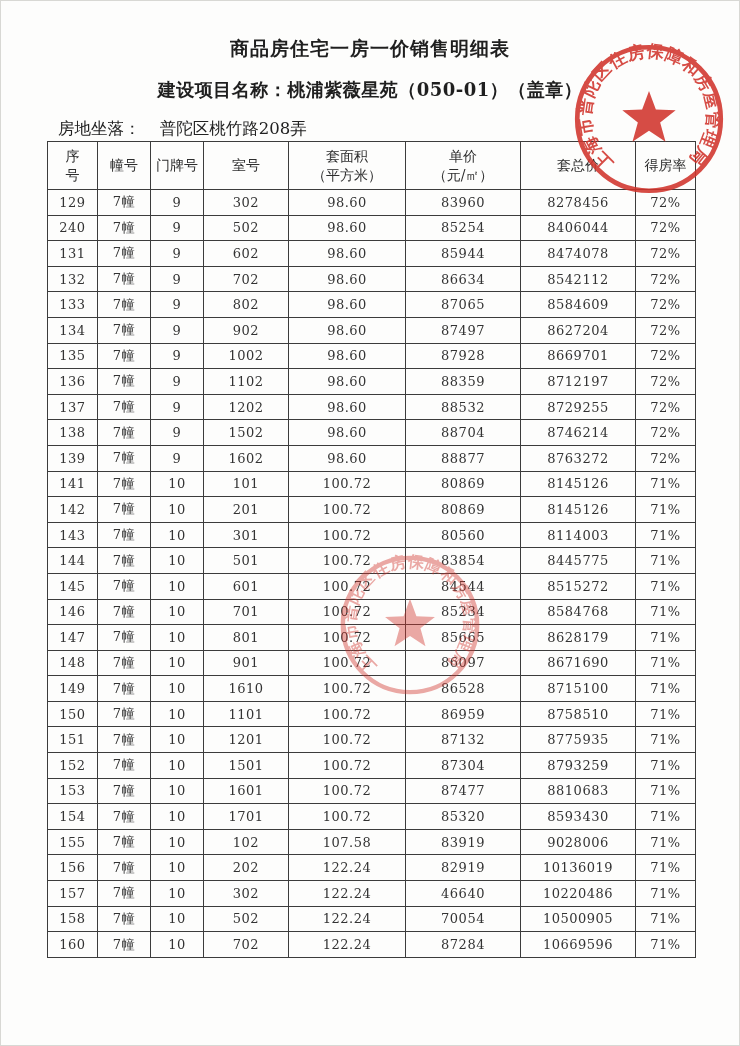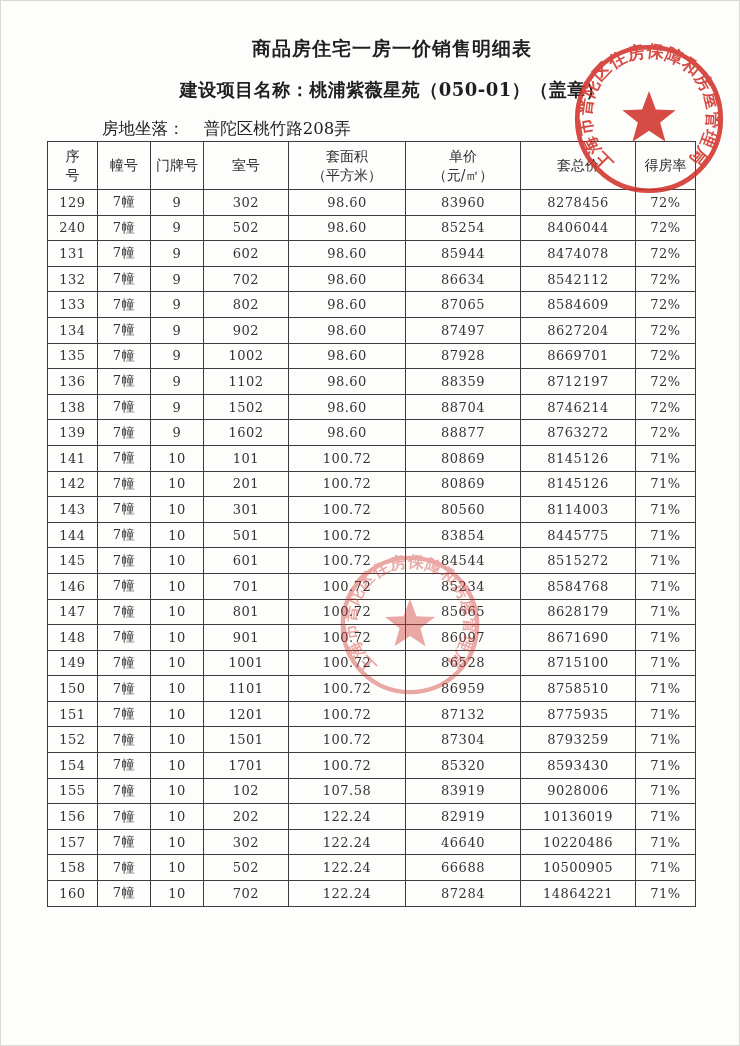--- a/index.html
+++ b/index.html
@@ -7,21 +7,20 @@
   .page {
     position: relative;
     width: 740px;
     height: 1046px;
     margin: 0 auto;
     background: #fdfdfc;
     font-family: "DejaVu Serif", "Liberation Serif", serif;
     color: #2b2b2b;
     overflow: hidden;
     box-shadow: inset 0 0 0 1px #d8d8d4;
-    padding-left: 44px;
   }
   .doc-title {
     margin-top: 36px;
     text-align: center;
     font-size: 19px;
     font-weight: bold;
     letter-spacing: 1px;
     color: #1f1f1f;
   }
   .doc-subtitle {
@@ -203,20 +202,30 @@
           <td>136</td>
           <td>7幢</td>
           <td>9</td>
           <td>1102</td>
           <td>98.60</td>
           <td>88359</td>
           <td>8712197</td>
           <td>72%</td>
         </tr>
         <tr>
+          <td>137</td>
+          <td>7幢</td>
+          <td>9</td>
+          <td>1202</td>
+          <td>98.60</td>
+          <td>88532</td>
+          <td>8729255</td>
+          <td>72%</td>
+        </tr>
+        <tr>
           <td>138</td>
           <td>7幢</td>
           <td>9</td>
           <td>1502</td>
           <td>98.60</td>
           <td>88704</td>
           <td>8746214</td>
           <td>72%</td>
         </tr>
         <tr>
@@ -306,21 +315,21 @@
           <td>901</td>
           <td>100.72</td>
           <td>86097</td>
           <td>8671690</td>
           <td>71%</td>
         </tr>
         <tr>
           <td>149</td>
           <td>7幢</td>
           <td>10</td>
-          <td>1001</td>
+          <td>1610</td>
           <td>100.72</td>
           <td>86528</td>
           <td>8715100</td>
           <td>71%</td>
         </tr>
         <tr>
           <td>150</td>
           <td>7幢</td>
           <td>10</td>
           <td>1101</td>
@@ -340,20 +349,30 @@
           <td>71%</td>
         </tr>
         <tr>
           <td>152</td>
           <td>7幢</td>
           <td>10</td>
           <td>1501</td>
           <td>100.72</td>
           <td>87304</td>
           <td>8793259</td>
+          <td>71%</td>
+        </tr>
+        <tr>
+          <td>153</td>
+          <td>7幢</td>
+          <td>10</td>
+          <td>1601</td>
+          <td>100.72</td>
+          <td>87477</td>
+          <td>8810683</td>
           <td>71%</td>
         </tr>
         <tr>
           <td>154</td>
           <td>7幢</td>
           <td>10</td>
           <td>1701</td>
           <td>100.72</td>
           <td>85320</td>
           <td>8593430</td>
@@ -388,32 +407,32 @@
           <td>46640</td>
           <td>10220486</td>
           <td>71%</td>
         </tr>
         <tr>
           <td>158</td>
           <td>7幢</td>
           <td>10</td>
           <td>502</td>
           <td>122.24</td>
-          <td>66688</td>
+          <td>70054</td>
           <td>10500905</td>
           <td>71%</td>
         </tr>
         <tr>
           <td>160</td>
           <td>7幢</td>
           <td>10</td>
           <td>702</td>
           <td>122.24</td>
           <td>87284</td>
-          <td>14864221</td>
+          <td>10669596</td>
           <td>71%</td>
         </tr>
       </tbody>
   </table>
 
   <div class="stamp stamp-top">
     <svg viewBox="0 0 200 200">
       <circle cx="100" cy="100" r="92"></circle>
       <polygon points="100,64 108.8,87.9 134.2,88.9 114.3,104.6 121.2,129.1 100,115 78.8,129.1 85.7,104.6 65.8,88.9 91.2,87.9"></polygon>
       <defs>

